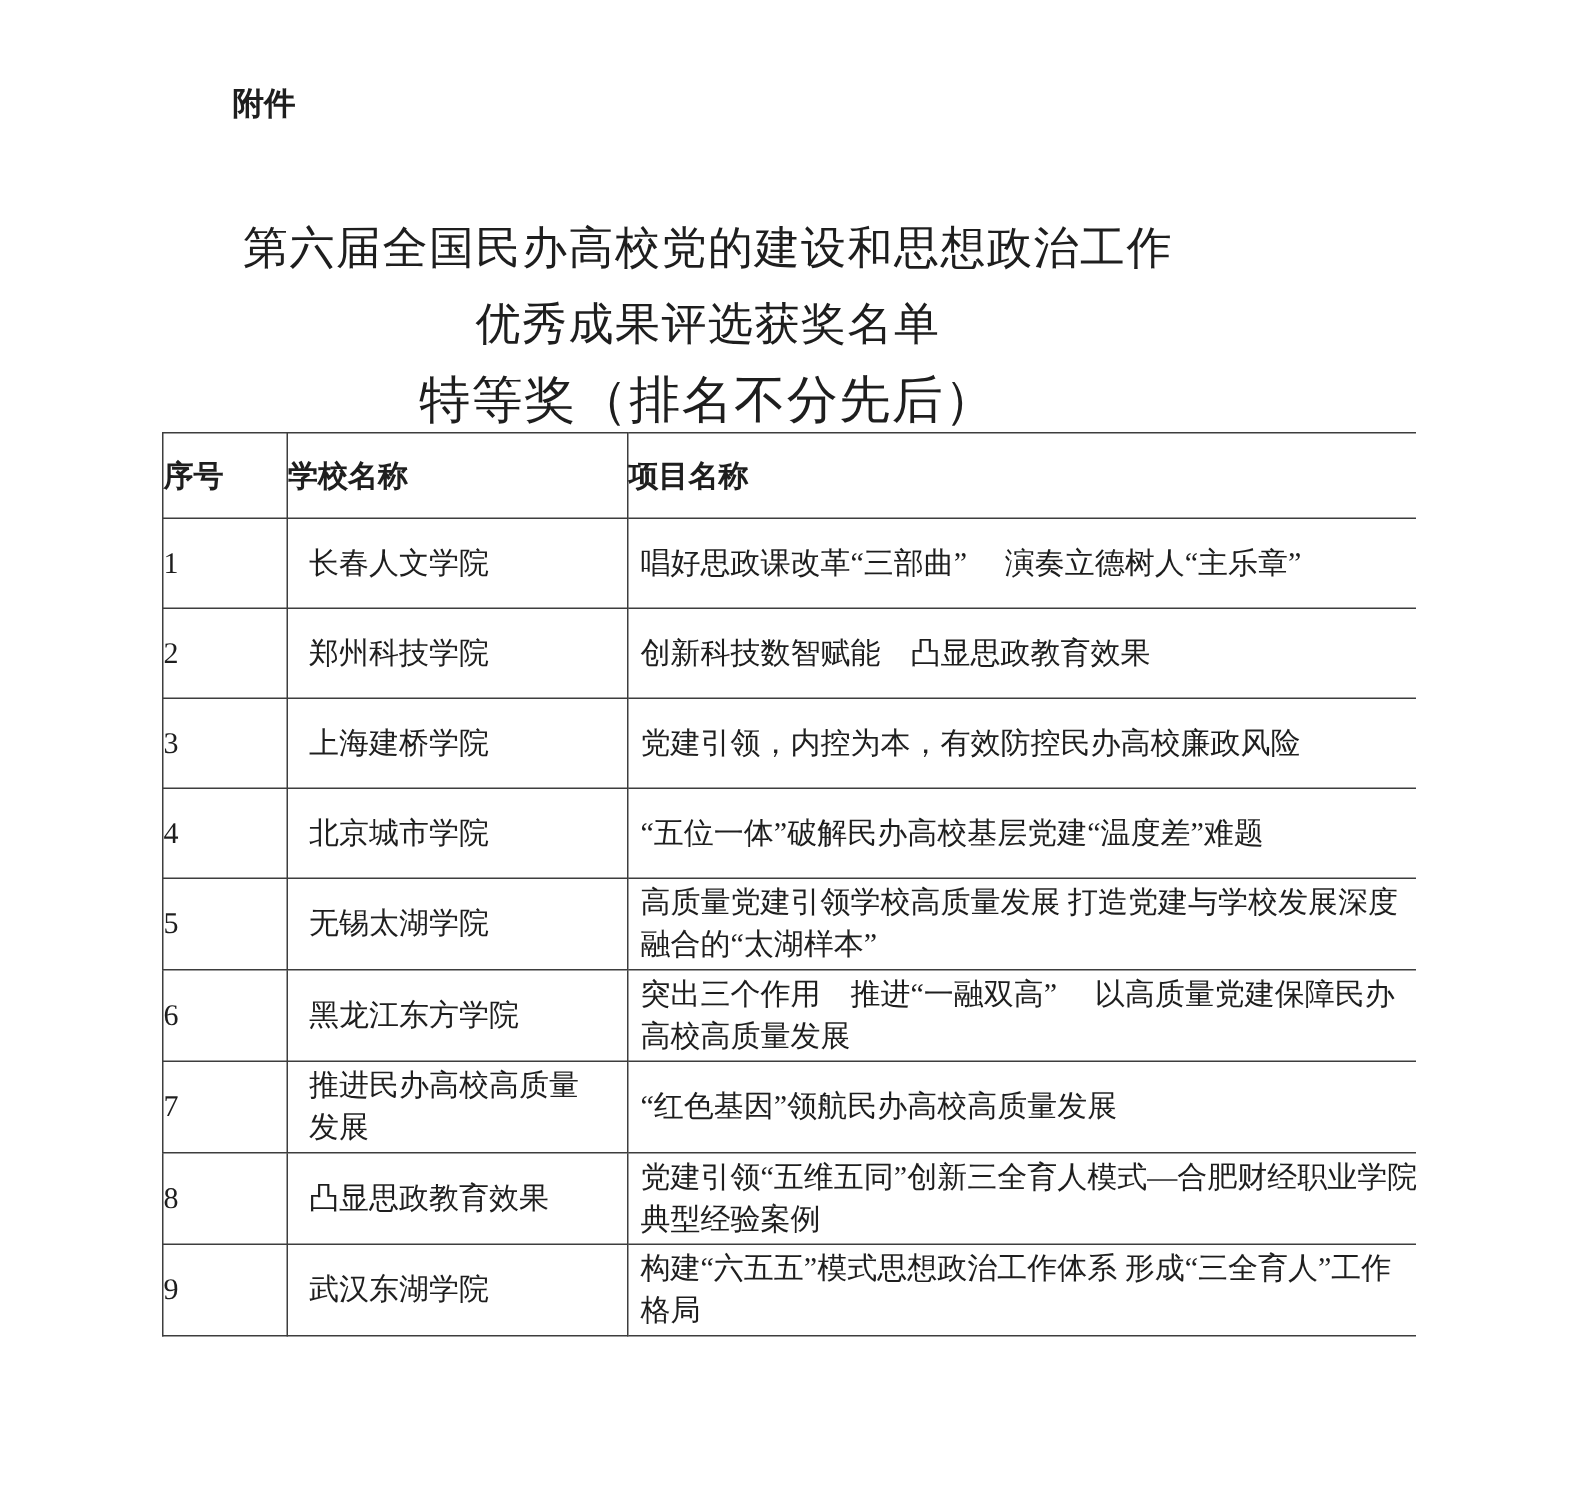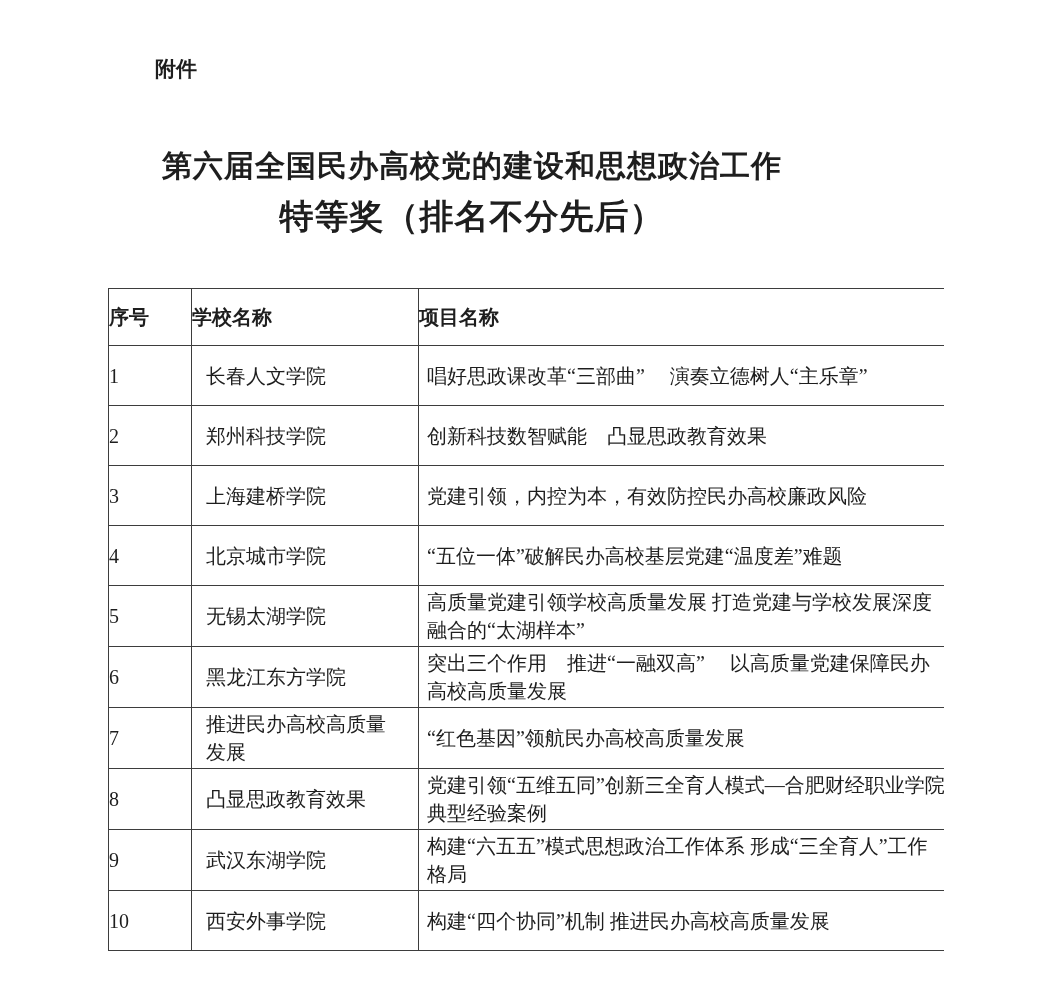--- a/index.html
+++ b/index.html
@@ -30,21 +30,21 @@
     font-size: 21px;
     color: var(--text-color);
   }
   .title-block {
     position: absolute;
     top: 140px;
     left: 0;
     width: 100%;
     text-align: center;
     font-family: "Liberation Sans", sans-serif;
-    font-weight: bold;
+    font-weight: normal;
     color: var(--text-color);
   }
   .title-line {
     font-size: 30px;
     line-height: 51px;
     letter-spacing: 1px;
   }
   .subtitle-line {
     margin-top: 8px;
     font-size: 34px;
@@ -93,20 +93,21 @@
 </style>
 </head>
 <body>
 
 <div class="page">
 
   <div class="attachment-label">附件</div>
 
   <div class="title-block">
     <div class="title-line">第六届全国民办高校党的建设和思想政治工作</div>
+    <div class="title-line">优秀成果评选获奖名单</div>
     <div class="subtitle-line">特等奖（排名不分先后）</div>
   </div>
 
   <table class="results-table">
     <colgroup>
       <col class="col-no">
       <col class="col-school">
       <col class="col-project">
     </colgroup>
     <thead>
@@ -155,21 +156,16 @@
         <tr>
       <td class="cell-no">8</td>
       <td class="cell-school">凸显思政教育效果</td>
       <td class="cell-project">党建引领“五维五同”创新三全育人模式—合肥财经职业学院典型经验案例</td>
     </tr>
         <tr>
       <td class="cell-no">9</td>
       <td class="cell-school">武汉东湖学院</td>
       <td class="cell-project">构建“六五五”模式思想政治工作体系 形成“三全育人”工作格局</td>
     </tr>
-        <tr>
-      <td class="cell-no">10</td>
-      <td class="cell-school">西安外事学院</td>
-      <td class="cell-project">构建“四个协同”机制 推进民办高校高质量发展</td>
-    </tr>
       </tbody>
   </table>
 
 </div>
 
 </body></html>

